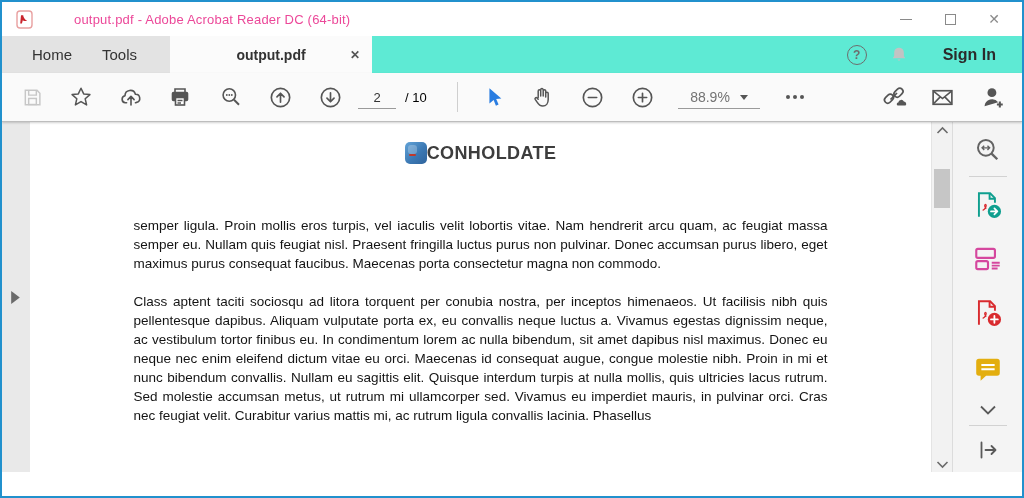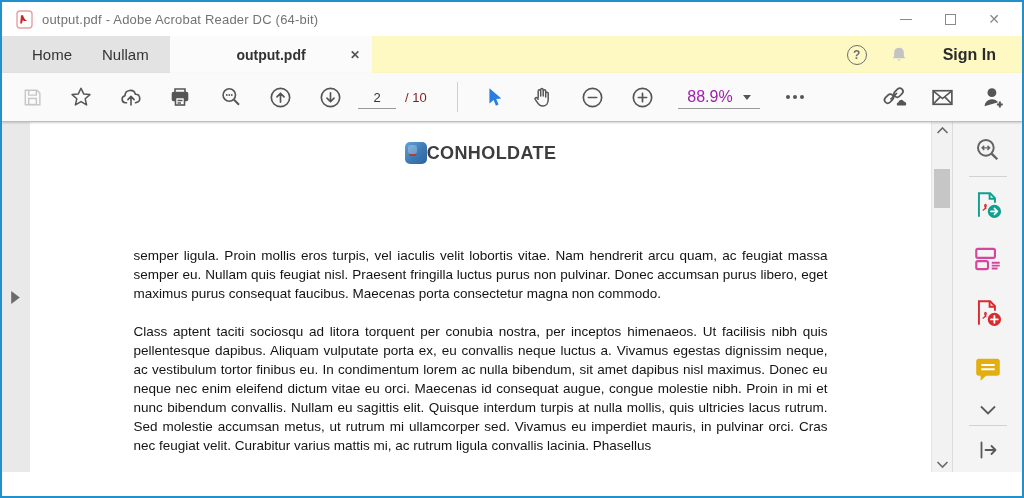--- a/index.html
+++ b/index.html
@@ -4,62 +4,62 @@
 <style>
   * { margin:0; padding:0; box-sizing:border-box; }
   html,body { width:1024px; height:498px; font-family:"Liberation Sans", sans-serif; background:#fff; }
   #app {
     position:relative; width:1024px; height:498px;
     border:2px solid #2191cd; background:#fff; overflow:hidden;
   }
   
   .titlebar { position:relative; height:34px; display:flex; align-items:center; padding-left:14px; background:#fff; }
   .titlebar .pdf-badge { width:17px; height:19px; margin-right:9px; }
-  .titlebar .title-text { font-size:13px; color:#737373; letter-spacing:.2px; }
+  .titlebar .title-text { font-size:13px; color:#ec4899; letter-spacing:.2px;margin-left:32px; }
   .win-controls { position:absolute; right:6px; top:0; height:34px; display:flex; }
   .win-btn { width:44px; height:34px; display:flex; align-items:center; justify-content:center; color:#8a8a8a; }
   .win-btn .min-glyph { width:12px; height:0; border-top:1px solid #8a8a8a; }
   .win-btn .max-glyph { width:11px; height:11px; border:1px solid #8a8a8a; }
   .win-btn .close-glyph { font-size:14px; line-height:1; color:#8a8a8a; }
   
   .menubar { height:24px; display:flex; align-items:center; padding-left:12px; background:#fff; border-bottom:1px solid #e3e3e3; }
   .menu-item { font-size:13px; color:#1b1b1b; padding:0 10px; cursor:default; }
   
-  .tabbar { position:relative; height:37px; background:#fef9c3; }
+  .tabbar { position:relative; height:37px; background:#5eead4; }
   .tab-left { position:absolute; left:0; top:0; height:100%; width:168px; background:#e3e3e3; display:flex; align-items:center; padding-left:20px; gap:10px; }
   .tab-nav { font-size:15px; color:#333; padding:0 10px; }
   .active-tab { position:absolute; left:168px; top:0; height:100%; width:202px; background:#fbfbfb; display:flex; align-items:center; justify-content:center;font-weight:bold; }
   .active-tab .tab-label { font-size:14px; color:#333; }
   .active-tab .tab-close { position:absolute; right:12px; font-size:12px; color:#555; }
   .tab-right { position:absolute; right:0; top:0; height:100%; display:flex; align-items:center; gap:0; padding-right:26px; }
   .help-circle { width:20px; height:20px; border:1.6px solid #6d6d6d; border-radius:50%; display:flex; align-items:center; justify-content:center; font-size:12px; font-weight:bold; color:#6d6d6d; margin-right:22px; }
   .bell { width:20px; height:20px; margin-right:34px; }
   .signin { font-size:16px; font-weight:600; color:#2b2b2b; }
   
   .toolbar { position:relative; height:49px; background:#fafafa; border-bottom:1px solid #bdbdbd; box-shadow:0 1px 2px rgba(0,0,0,.18); z-index:5; }
   .tbtn { position:absolute; top:10px; width:28px; height:28px; display:flex; align-items:center; justify-content:center; }
   .page-box { position:absolute; left:356px; top:13px; width:38px; height:23px; border:none; border-bottom:1px solid #9a9a9a; background:transparent; text-align:center; font-size:13px; color:#333; font-family:"Liberation Sans",sans-serif; }
-  .page-total { position:absolute; left:403px; top:17px; font-size:13px; color:#7f1d1d; }
+  .page-total { position:absolute; left:403px; top:17px; font-size:13px; color:#000000; }
   .tb-divider { position:absolute; left:455px; top:9px; height:30px; width:0; border-left:1px solid #cfcfcf; }
   .zoom-box { position:absolute; left:676px; top:13px; width:82px; height:23px; border-bottom:1px solid #9a9a9a; display:flex; align-items:center; justify-content:center; gap:10px; }
-  .zoom-box .zoom-val { font-size:16px; color:#a21caf; }
+  .zoom-box .zoom-val { font-size:14px; color:#737373; }
   .caret-down { width:0; height:0; border-left:4px solid transparent; border-right:4px solid transparent; border-top:5px solid #555; }
   
   .main { position:relative; display:flex; height:350px; background:#fff; }
   .nav-strip { position:relative; width:28px; background:#e9e9e9; flex:0 0 28px; }
   .nav-arrow { position:absolute; left:8px; top:168px; }
   .page-area { position:relative; flex:1; background:#fff; overflow:hidden; }
   .doc-logo { display:flex; align-items:center; justify-content:center; margin-top:20px; }
   .logo-mark { width:22px; height:22px; border-radius:5px; background:linear-gradient(135deg,#63a4d8 0%,#3c79b4 55%,#2f639c 100%); position:relative; }
   .logo-mark::before { content:""; position:absolute; left:3px; top:3px; width:9px; height:9px; border-radius:3px; background:rgba(255,255,255,.25); }
   .logo-mark::after { content:""; position:absolute; left:4px; top:12px; width:7px; height:2px; background:#c0392b; border-radius:1px; }
   .logo-text { font-size:18px; font-weight:700; color:#3d3d3d; letter-spacing:.4px; }
   .doc-body { width:694px; margin:0 auto; }
   .doc-par { font-size:13.5px; line-height:19px; text-align:justify; color:#141414; }
-  .doc-par.first { margin-top:82px; }
+  .doc-par.first { margin-top:52px; }
   .doc-par.second { margin-top:19px; }
   
   .scroll-col { position:relative; flex:0 0 21px; background:#f2f2f2; border-left:1px solid #e4e4e4; }
   .scroll-chev { position:absolute; left:4px; }
   .scroll-chev.up { top:4px; }
   .scroll-chev.down { bottom:3px; }
   .scroll-thumb { position:absolute; left:2px; top:47px; width:16px; height:39px; background:#c6c6c6; }
   
   .sidebar { flex:0 0 70px; background:#f4f4f4; border-left:1px solid #dcdcdc; display:flex; flex-direction:column; align-items:center; padding-top:14px; }
   .sb-item { display:flex; align-items:center; justify-content:center; }
@@ -87,21 +87,21 @@
       <div class="win-btn">
           <span class="close-glyph">✕</span>
         </div>
     </div>
   </div>
 
 
   <div class="tabbar">
     <div class="tab-left">
       <span class="tab-nav">Home</span>
-      <span class="tab-nav">Nullam</span>
+      <span class="tab-nav">Tools</span>
     </div>
     <div class="active-tab">
       <span class="tab-label">output.pdf</span>
       <span class="tab-close">✕</span>
     </div>
     <div class="tab-right">
       <div class="help-circle">?</div>
       <svg class="bell" viewBox="0 0 24 24">
         <path d="M12 3.2 a5.8 5.8 0 0 0 -5.8 5.8 v4.2 L4.5 16 h15 l-1.7 -2.8 V9 A5.8 5.8 0 0 0 12 3.2 Z" fill="#c3c3c3"></path>
         <path d="M10.2 17.5 a1.9 1.9 0 0 0 3.6 0 Z" fill="#c3c3c3"></path>

